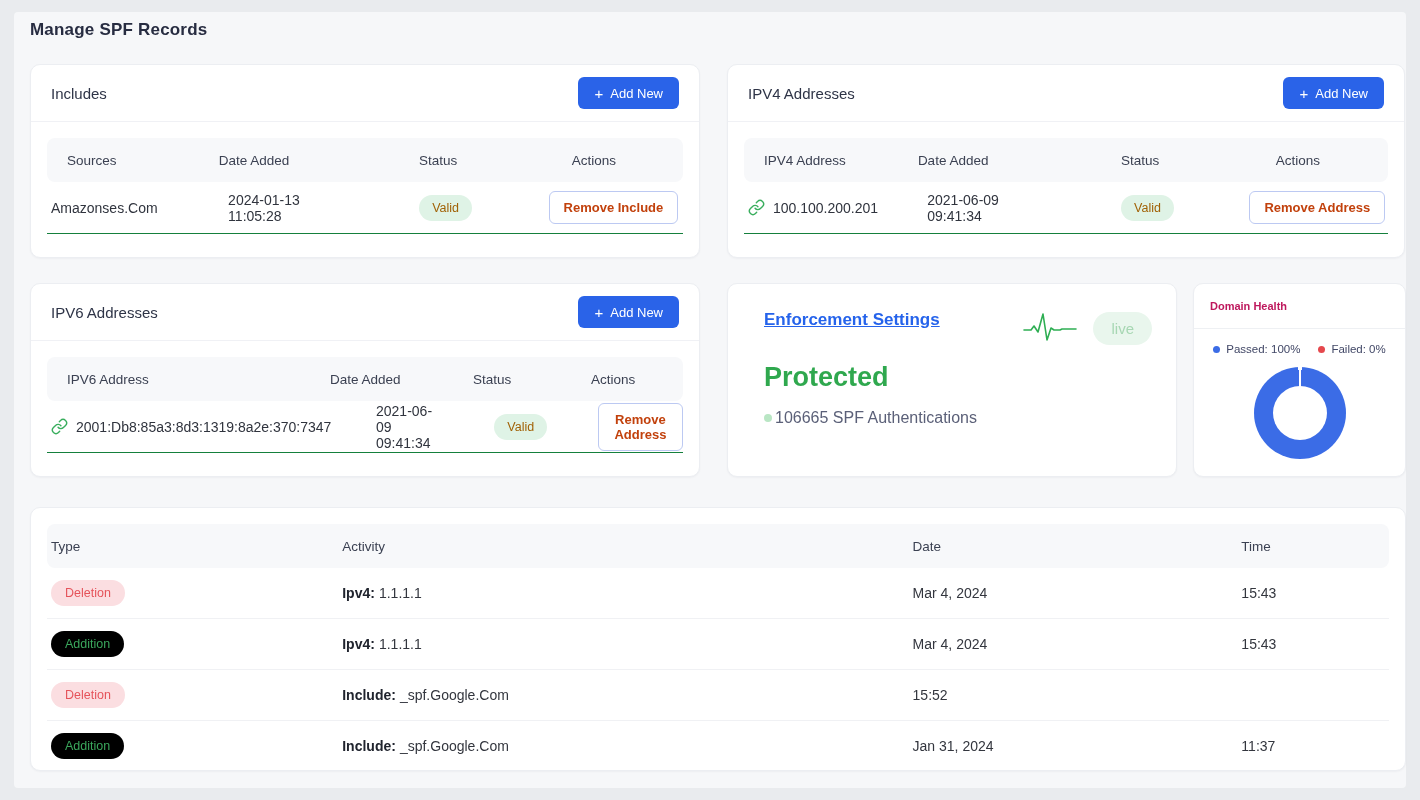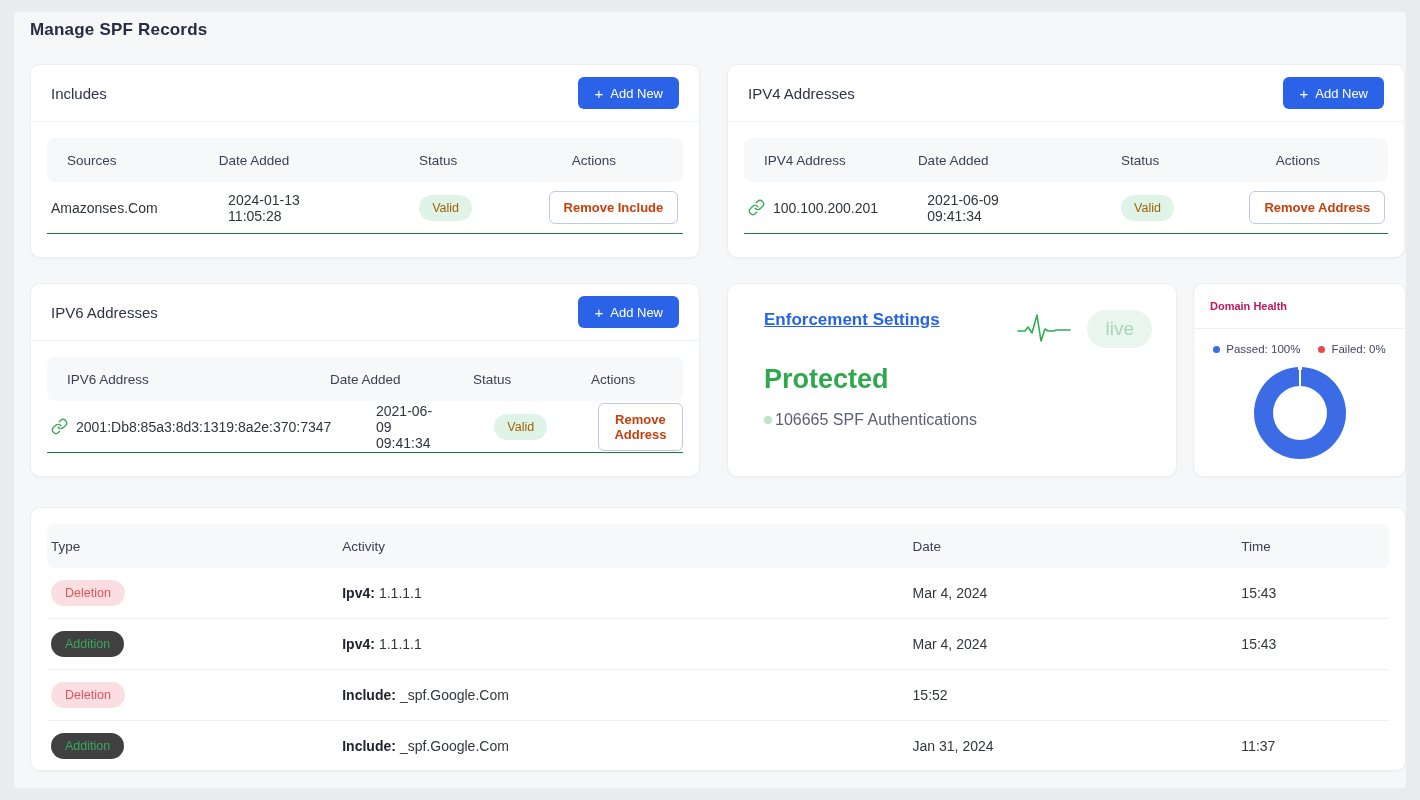--- a/index.html
+++ b/index.html
@@ -76,21 +76,21 @@
 
   
   .enf-body { padding:26px 24px 0 36px; }
   .enf-top { display:flex; justify-content:space-between; }
   .enf-link {
     color:#2563eb; font-size:17px; font-weight:600; text-decoration:underline; cursor:pointer;
   }
   .enf-right { display:flex; align-items:center; gap:16px; }
   .live-pill {
     background:#e9f6ed; color:#a7d7b3; border-radius:999px;
-    padding:8px 18px; font-size:19px;
+    padding:8px 18px; font-size:15px;
   }
   .protected { margin-top:16px; color:#2fa84e; font-size:27px; font-weight:700; }
   .stat-line { margin-top:16px; display:flex; align-items:center; gap:3px;
     color:#5b6078; font-size:16px; }
   .stat-dot { width:8px; height:8px; border-radius:50%; background:#b9e6c4; flex:0 0 auto; }
 
   
   .dh-head { height:45px; display:flex; align-items:center; padding:0 16px;
     border-bottom:1px solid #eef0f3; font-size:11px; color:#be185d;font-weight:bold; }
   .dh-legend { display:flex; justify-content:center; gap:18px; margin-top:14px;
@@ -107,21 +107,21 @@
   
   .act { padding:16px 16px 0; }
   .act-head { display:flex; align-items:center; height:44px; background:#f7f8fa;
     border-radius:8px; font-size:13.5px; color:#3b4152; }
   .act-row { display:flex; align-items:center; height:51px;
     border-bottom:1px solid #f0f1f4; font-size:14px; color:#33363e; }
   .ac1 { width:22%; padding-left:4px; } .ac2 { width:42.5%; }
   .ac3 { width:24.5%; } .ac4 { width:11%; }
   .pill { display:inline-block; border-radius:999px; padding:6px 14px; font-size:12.5px; }
   .pill-del { background:#fbdee1; color:#e5535a; }
-  .pill-add { background:#404040; color:#3aa75c; }
+  .pill-add { background:#000000; color:#3aa75c; }
   .act-label { font-weight:700; color:#20242e; margin-right:4px; }
 </style>
 </head>
 <body>
 
 <div class="panel"></div>
 <div class="page-title">Manage SPF Records</div>
 
 <div class="card card-includes">
   <div class="card-head">

